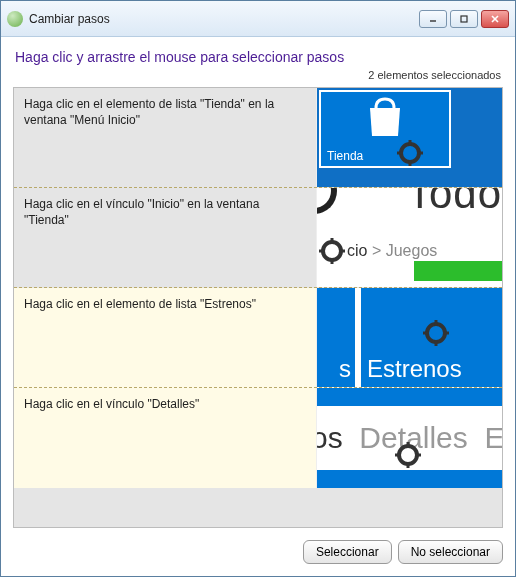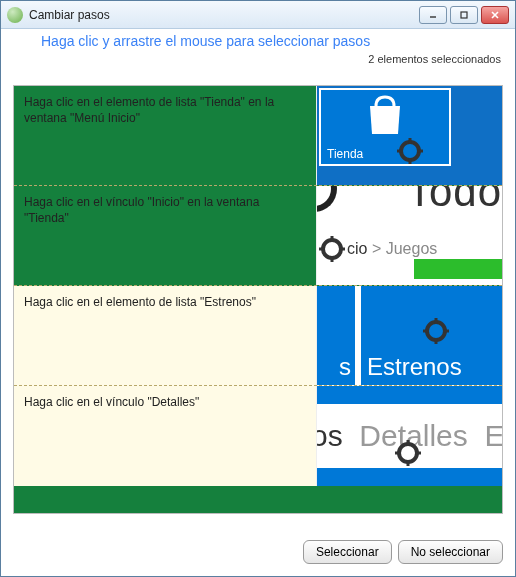--- a/index.html
+++ b/index.html
@@ -13,21 +13,21 @@
   }
   .window {
     width: 516px;
     height: 577px;
     border: 1px solid #5a7fa0;
     background: linear-gradient(#eaf3fb, #d7e7f5 28px, #fff 30px);
     display: flex;
     flex-direction: column;
   }
   .titlebar {
-    height: 28px;
+    height: 36px;
     display: flex;
     align-items: center;
     padding: 8px 6px;
     background: linear-gradient(#f3f8fd, #dce9f6);
     border-bottom: 1px solid #b7cde2;
   }
   .titlebar .app-icon {
     width: 16px; height: 16px;
     border-radius: 50%;
     background: radial-gradient(circle at 35% 30%, #cdeac0, #6ab04c);
@@ -50,37 +50,36 @@
     color: #fff;
     font-weight: bold;
   }
   .content {
     flex: 1;
     display: flex;
     flex-direction: column;
     background: #fff;
   }
   .instruction {
-    padding: 4px 14px 4px;
-    color: #3b82f6;
+    padding: 12px 14px 4px;
+    color: #4c1d95;
     font-size: 14px;
-    margin-left: 26px;
   }
   .selcount {
     text-align: right;
     padding: 0 14px 4px;
     color: #333;
     font-size: 11px;
   }
   .steps {
-    margin: 16px 12px;
+    margin: 2px 12px;
     border: 1px solid #bcbcbc;
     flex: 1;
     overflow: hidden;
-    background: #15803d;
+    background: #e5e5e5;
   }
   .step {
     display: flex;
     min-height: 100px;
     border-bottom: 1px dashed #b8a86a;
   }
   .step:last-child { border-bottom: none; }
   .step.selected { background: #fffbe6; }
   .step .desc {
     flex: 1;

